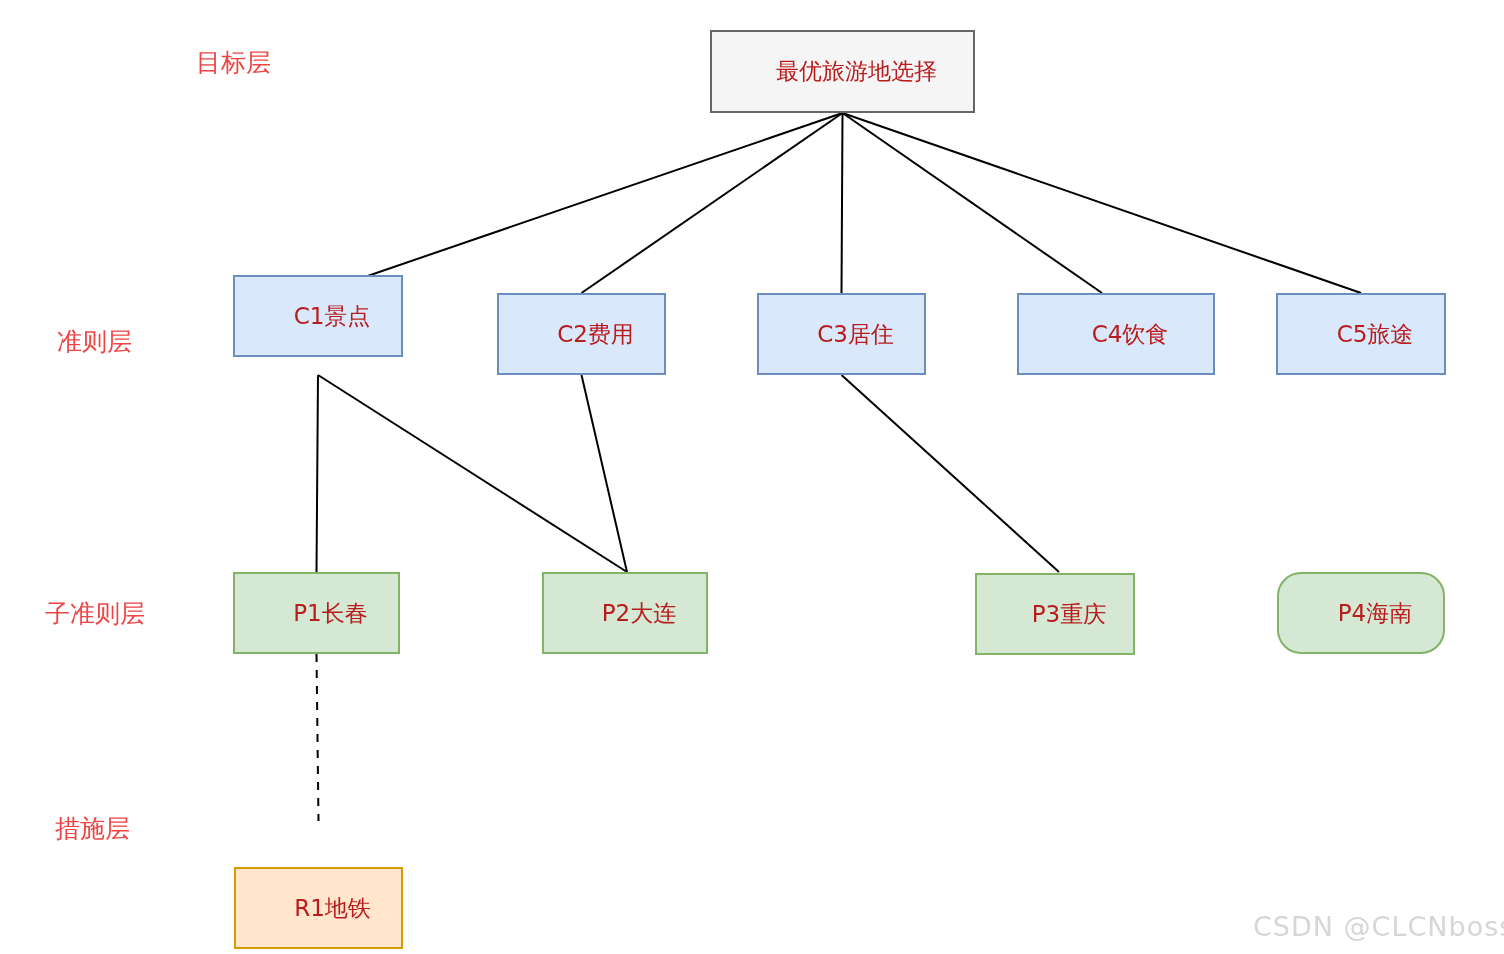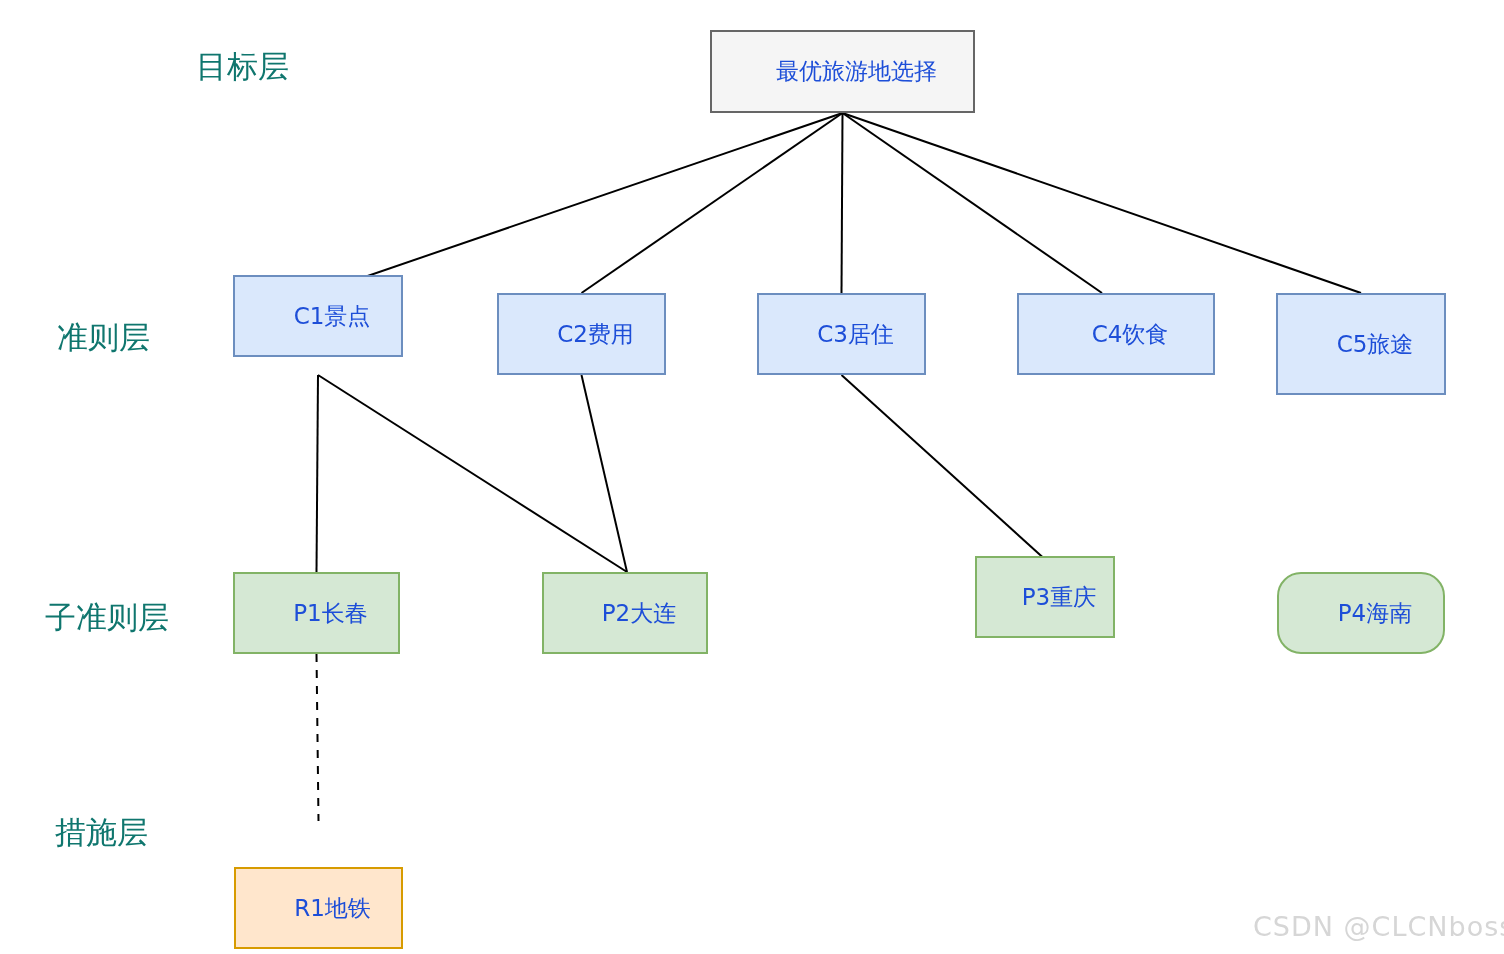--- a/index.html
+++ b/index.html
@@ -19,21 +19,21 @@
     left:0;top:0;
     width:1504px;height:954px;
   }
   .node{
     position:absolute;
     display:flex;
     align-items:center;
     justify-content:center;
     box-sizing:border-box;
     font-size:23px;
-    color:#1d4ed8;
+    color:#b91c1c;
     text-align:center;
     white-space:nowrap;
     padding-left:28px;
   }
   .node.goal{
     background:var(--goal_fill,#f5f5f5);
     border:2px solid var(--goal_border,#666666);
   }
   .node.criteria{
     background:var(--criteria_fill,#dae8fc);
@@ -42,22 +42,22 @@
   .node.subcriteria{
     background:var(--subcriteria_fill,#d5e8d4);
     border:2px solid var(--subcriteria_border,#82b366);
   }
   .node.measures{
     background:var(--measures_fill,#ffe6cc);
     border:2px solid var(--measures_border,#d79b00);
   }
   .row-label{
     position:absolute;
-    font-size:31px;
-    color:#0f766e;
+    font-size:25px;
+    color:#ef4444;
     white-space:nowrap;
   }
   .watermark{
     position:absolute;
     left:1253px;
     top:911px;
     font-size:27px;
     color:var(--watermark_gray,#d6d6d6);
     letter-spacing:1px;
     white-space:nowrap;
@@ -75,34 +75,34 @@
       <line x1="842.5" y1="113" x2="1102" y2="293" stroke="#000000" stroke-width="2"></line>
       <line x1="842.5" y1="113" x2="1361" y2="293" stroke="#000000" stroke-width="2"></line>
       <line x1="318" y1="375" x2="316.5" y2="572" stroke="#000000" stroke-width="2"></line>
       <line x1="318" y1="375" x2="627" y2="572" stroke="#000000" stroke-width="2"></line>
       <line x1="581.5" y1="375" x2="627" y2="572" stroke="#000000" stroke-width="2"></line>
       <line x1="841.5" y1="375" x2="1059" y2="572" stroke="#000000" stroke-width="2"></line>
       <line x1="316.5" y1="654" x2="318.5" y2="821" stroke="#000000" stroke-width="2" stroke-dasharray="8,8"></line>
     </svg>
 
   <div class="row-label" style="left:196px;top:46px">目标层</div>
-  <div class="row-label" style="left:57px;top:317px">准则层</div>
+  <div class="row-label" style="left:57px;top:325px">准则层</div>
   <div class="row-label" style="left:45px;top:597px">子准则层</div>
   <div class="row-label" style="left:55px;top:812px">措施层</div>
 
   <div class="node goal" style="left: 710px; top: 30px; width: 265px; height: 83px;">最优旅游地选择</div>
 
   <div class="node criteria" style="left: 233px; top: 275px; width: 170px; height: 82px;">C1景点</div>
   <div class="node criteria" style="left: 497px; top: 293px; width: 169px; height: 82px; text-align: right;">C2费用</div>
   <div class="node criteria" style="left: 757px; top: 293px; width: 169px; height: 82px; text-align: right;">C3居住</div>
   <div class="node criteria" style="left: 1017px; top: 293px; width: 198px; height: 82px;">C4饮食</div>
-  <div class="node criteria" style="left: 1276px; top: 293px; width: 170px; height: 102px;">C5旅途</div>
+  <div class="node criteria" style="left: 1276px; top: 293px; width: 170px; height: 82px;">C5旅途</div>
 
   <div class="node subcriteria" style="left: 233px; top: 572px; width: 167px; height: 82px;">P1长春</div>
   <div class="node subcriteria" style="left: 542px; top: 572px; width: 166px; height: 82px;">P2大连</div>
-  <div class="node subcriteria" style="left: 975px; top: 556px; width: 140px; height: 82px;">P3重庆</div>
+  <div class="node subcriteria" style="left: 975px; top: 573px; width: 160px; height: 82px;">P3重庆</div>
   <div class="node subcriteria" style="left: 1277px; top: 572px; width: 168px; height: 82px; border-radius: 24px;">P4海南</div>
 
   <div class="node measures" style="left: 234px; top: 821px; width: 169px; height: 82px; margin-top: 46px;">R1地铁</div>
 
   <div class="watermark">CSDN @CLCNboss</div>
 
 </div>
 
 </body></html>

